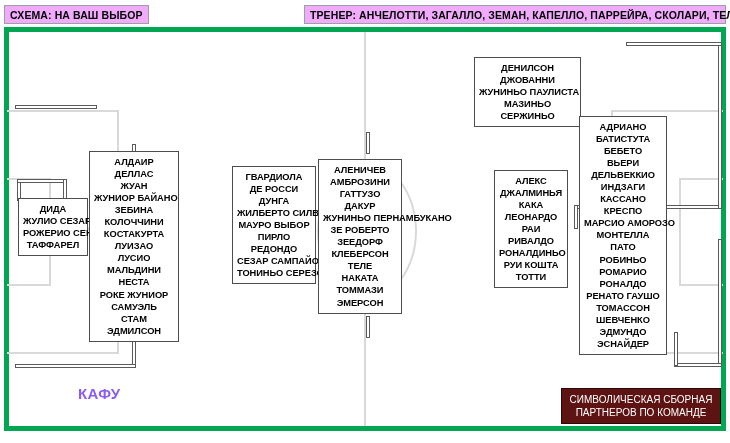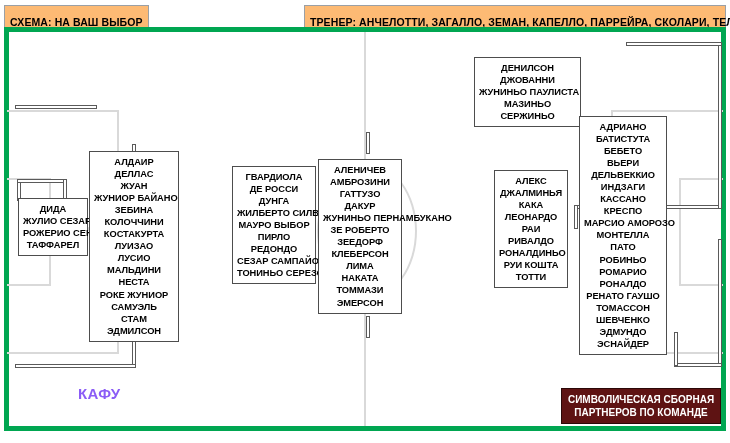--- a/index.html
+++ b/index.html
@@ -13,24 +13,24 @@
     background:#ffffff;
     overflow:hidden;
   }
 
   
   .hdr{
     position:absolute;
     top:5px;
     height:19px;
     box-sizing:border-box;
-    background:#fdba74;
+    background:#f0abfc;
     border:1px solid #9aa0a6;
     display:flex;align-items:center;
-    padding:16px 5px;
+    padding:8px 5px;
     font-size:10.5px;
     font-weight:bold;
     letter-spacing:.1px;
     color:#000;
     white-space:nowrap;
   }
   #hdr-left{left:4px;}
   #hdr-right{left:304px;right:4px;}
 
   
@@ -119,21 +119,21 @@
     z-index:6;
   }
   #badge{
     position:absolute;
     left:561px;top:388px;
     width:160px;height:36px;
     box-sizing:border-box;
     background:#5e1313;
     border:1px solid #2b0808;
     color:#ffffff;
-    font-size:10px;font-weight:bold;
+    font-size:10px;font-weight:normal;
     display:flex;flex-direction:column;
     align-items:center;justify-content:center;
     line-height:13px;
     z-index:7;
     text-align:center;
   }
 </style>
 </head>
 <body>
 
@@ -220,21 +220,21 @@
 
     <div class="grp" style="left:310px;top:120px;width:84px;margin-top:8px;">
         <span class="nm">АЛЕНИЧЕВ</span>
         <span class="nm">АМБРОЗИНИ</span>
         <span class="nm">ГАТТУЗО</span>
         <span class="nm">ДАКУР</span>
         <span class="nm">ЖУНИНЬО ПЕРНАМБУКАНО</span>
         <span class="nm">ЗЕ РОБЕРТО</span>
         <span class="nm">ЗЕЕДОРФ</span>
         <span class="nm">КЛЕБЕРСОН</span>
-        <span class="nm">ЛИМА</span>
+        <span class="nm">ТЕЛЕ</span>
         <span class="nm">НАКАТА</span>
         <span class="nm">ТОММАЗИ</span>
         <span class="nm">ЭМЕРСОН</span>
       </div>
 
     <div class="grp" style="left:466px;top:26px;width:107px;">
         <span class="nm">ДЕНИЛСОН</span>
         <span class="nm">ДЖОВАННИ</span>
         <span class="nm">ЖУНИНЬО ПАУЛИСТА</span>
         <span class="nm">МАЗИНЬО</span>

